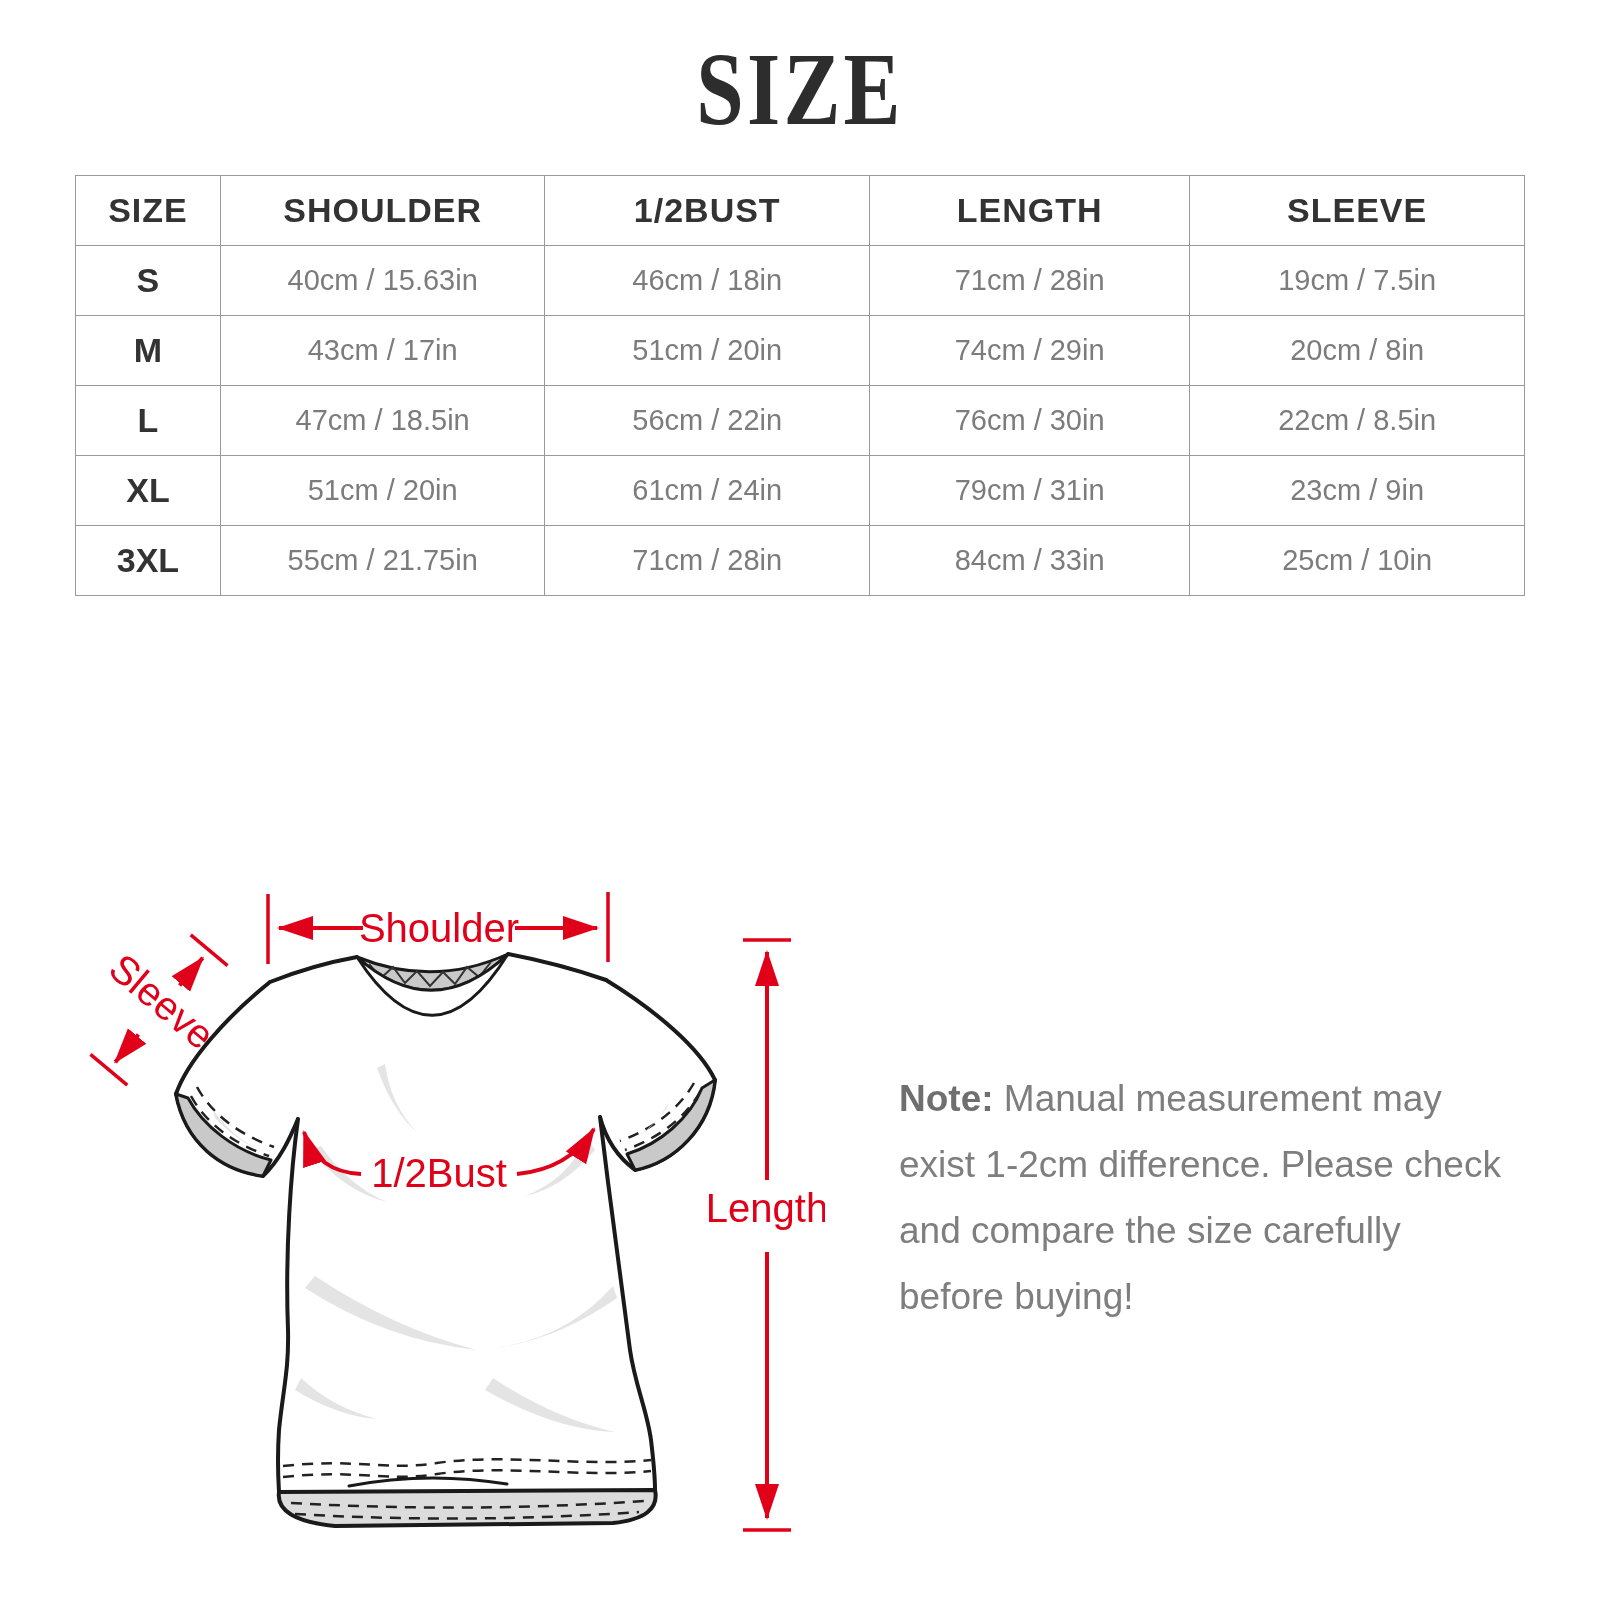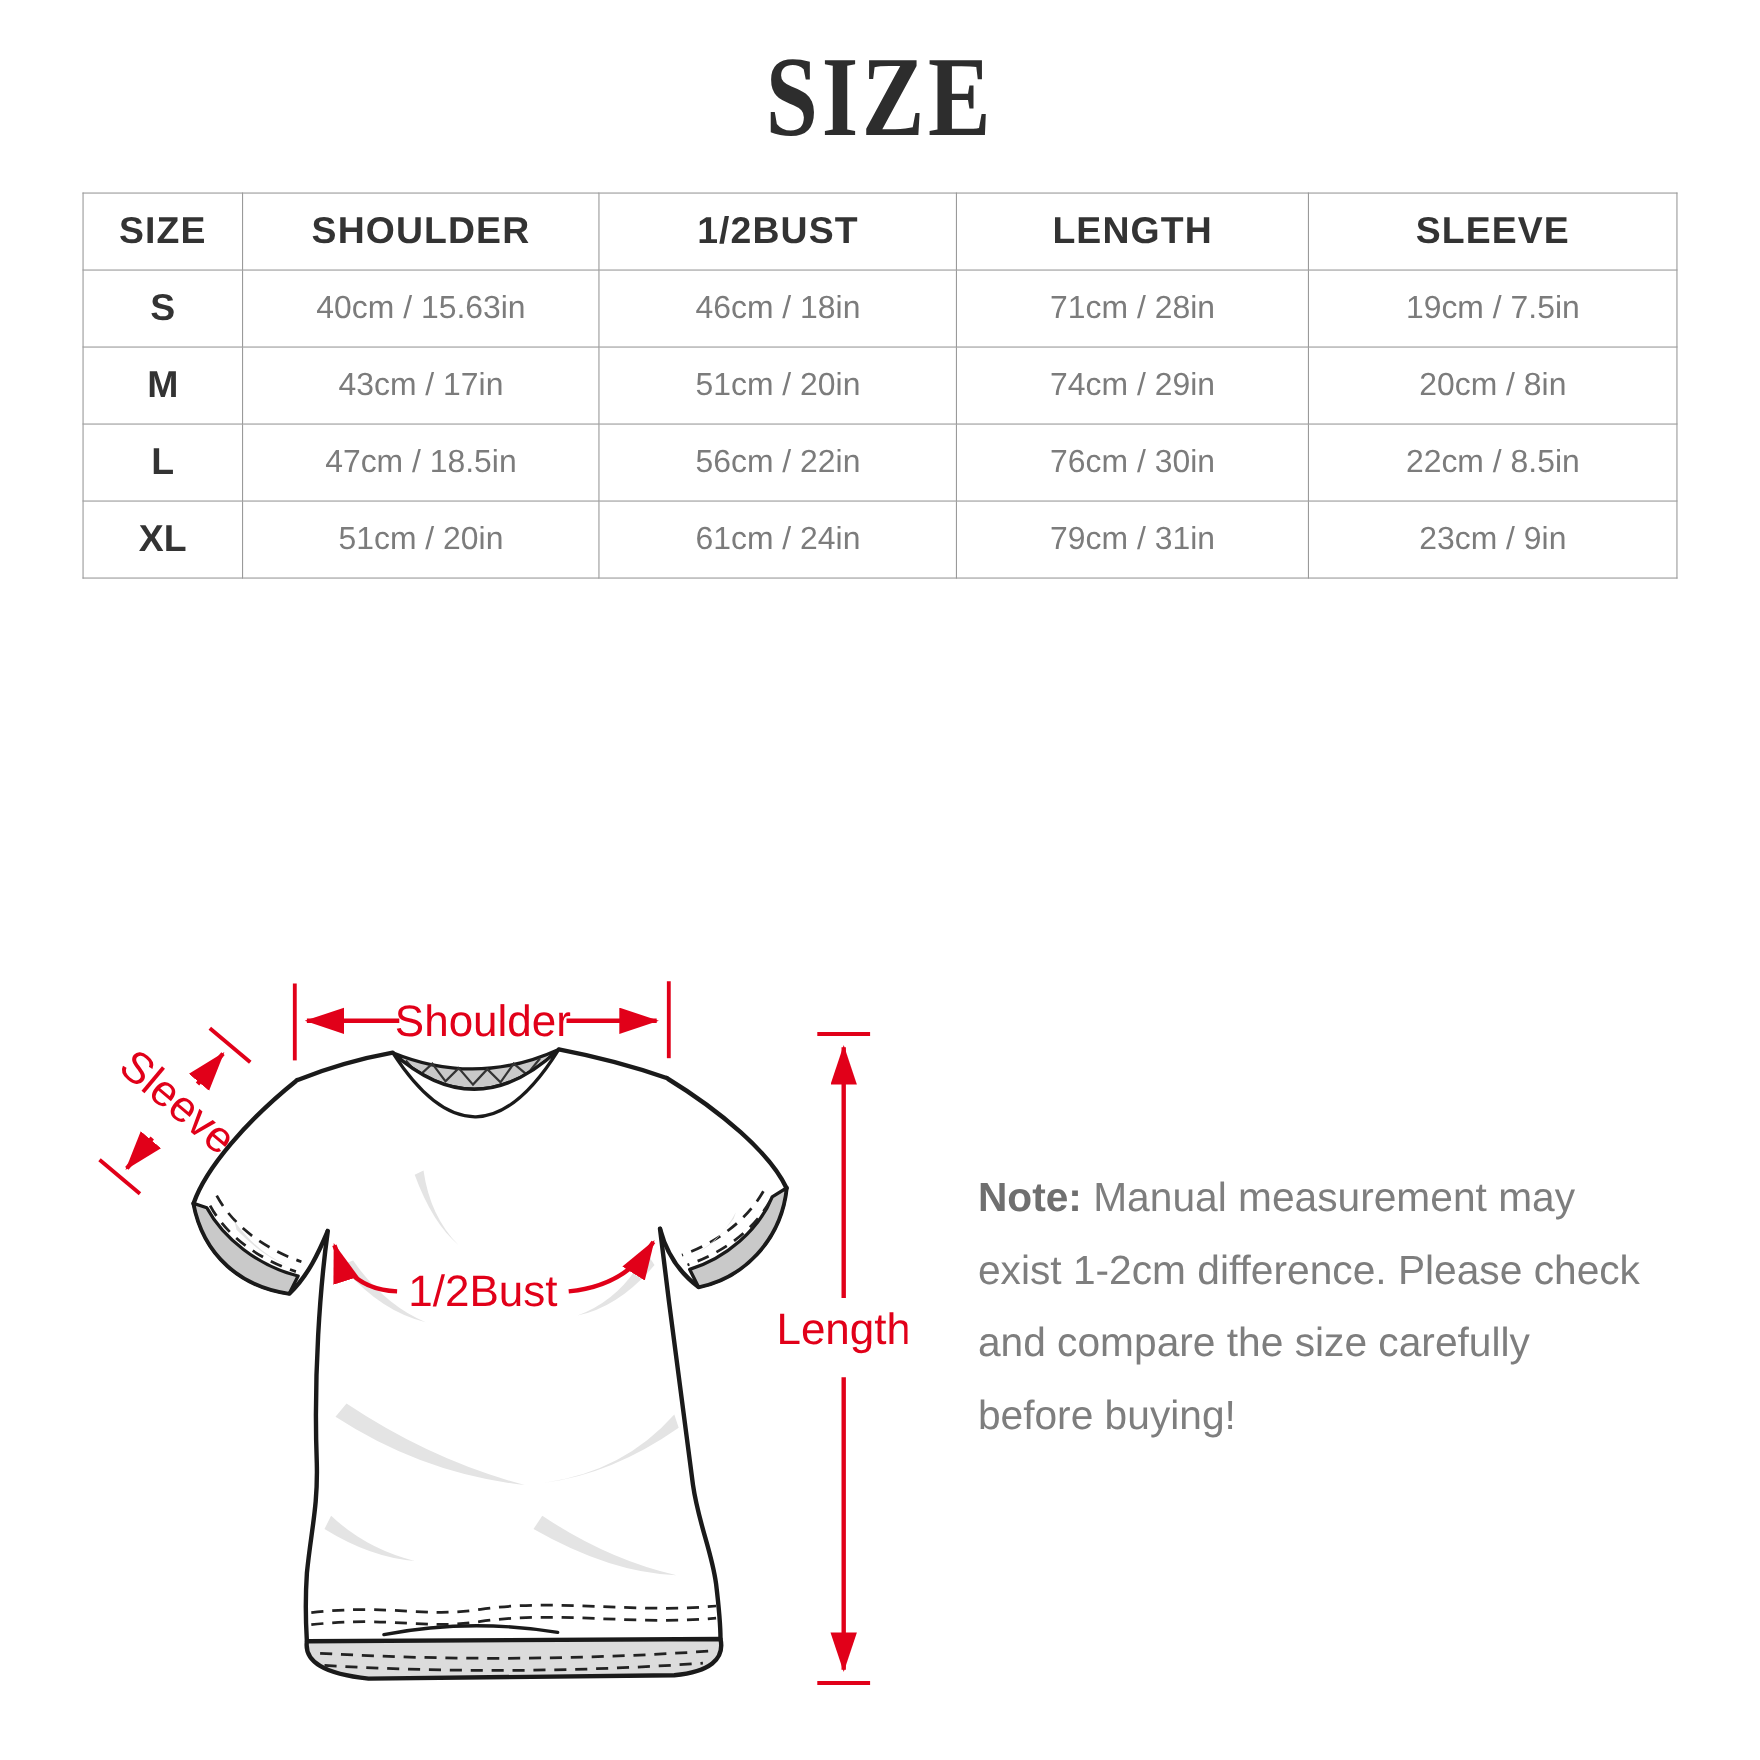--- a/index.html
+++ b/index.html
@@ -30,21 +30,21 @@
   .wrinkle{fill:#e4e4e4;stroke:none;}
   .stitch{fill:none;stroke:#222;stroke-width:2.5;stroke-dasharray:11 8;stroke-linecap:butt;}
   .zigzag{fill:none;stroke:#333;stroke-width:2;}
   .redline{fill:none;stroke:var(--accent,#e10019);stroke-width:4;}
   .redtick{fill:none;stroke:var(--accent,#e10019);stroke-width:3.5;}
   .redtext{fill:var(--accent,#e10019);font-size:40px;font-weight:normal;
            font-family:"Liberation Sans", sans-serif;}
   #ah path{fill:var(--accent,#e10019);}
 
   
-  .note{position:absolute;left:885px;top:1052px;width:608px;margin:4px;
+  .note{position:absolute;left:885px;top:1052px;width:608px;margin:14px;
         font-size:37px;line-height:1.78;color:#7e7e7e;}
   .note-label{font-weight:bold;color:#6f6f6f;}
 </style>
 </head>
 <body>
 
 <div class="page">
 
   <h1 class="title">SIZE</h1>
 
@@ -86,20 +86,27 @@
           <td>56cm / 22in</td>
           <td>76cm / 30in</td>
           <td>22cm / 8.5in</td>
         </tr>
         <tr>
           <td class="size-col">XL</td>
           <td>51cm / 20in</td>
           <td>61cm / 24in</td>
           <td>79cm / 31in</td>
           <td>23cm / 9in</td>
+        </tr>
+        <tr>
+          <td class="size-col">3XL</td>
+          <td>55cm / 21.75in</td>
+          <td>71cm / 28in</td>
+          <td>84cm / 33in</td>
+          <td>25cm / 10in</td>
         </tr>
       </tbody>
   </table>
 
   <svg class="diagram" width="770" height="700" viewBox="0 0 770 700">
     <defs>
       <marker id="ah" markerWidth="11" markerHeight="8" refX="8.5" refY="3" orient="auto">
         <path d="M0,0 L9,3 L0,6 Z"></path>
       </marker>
     </defs>

